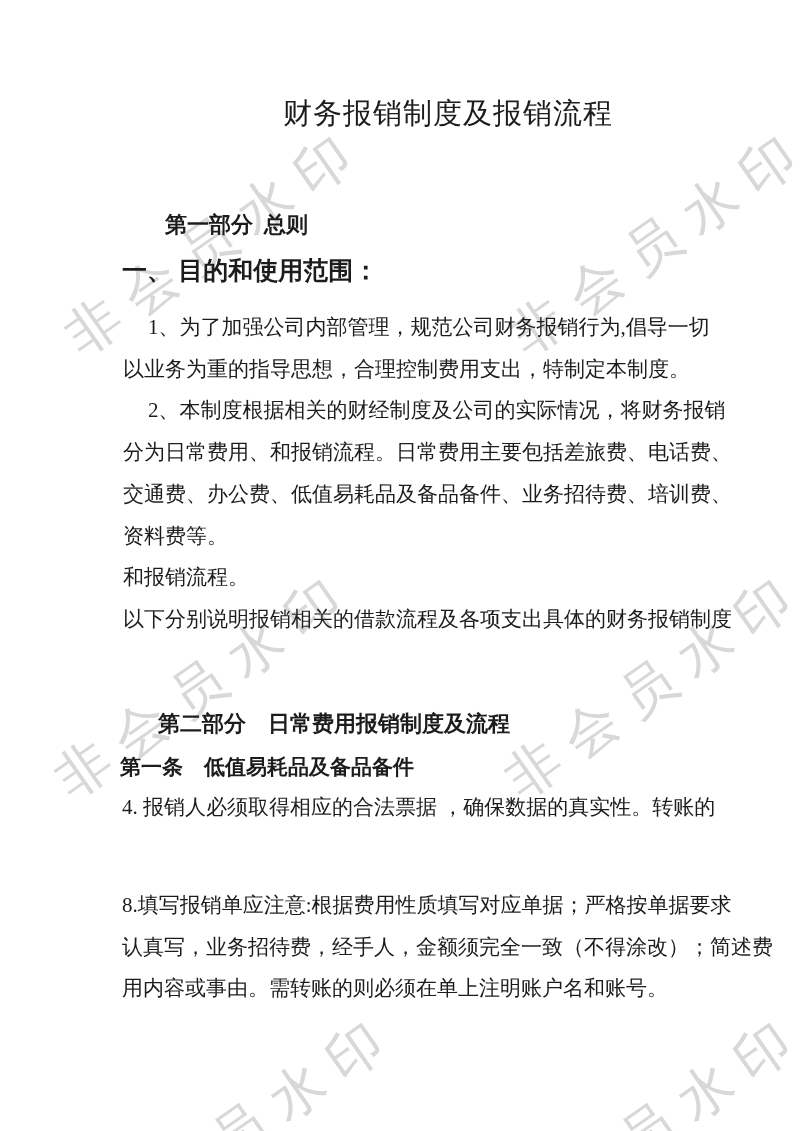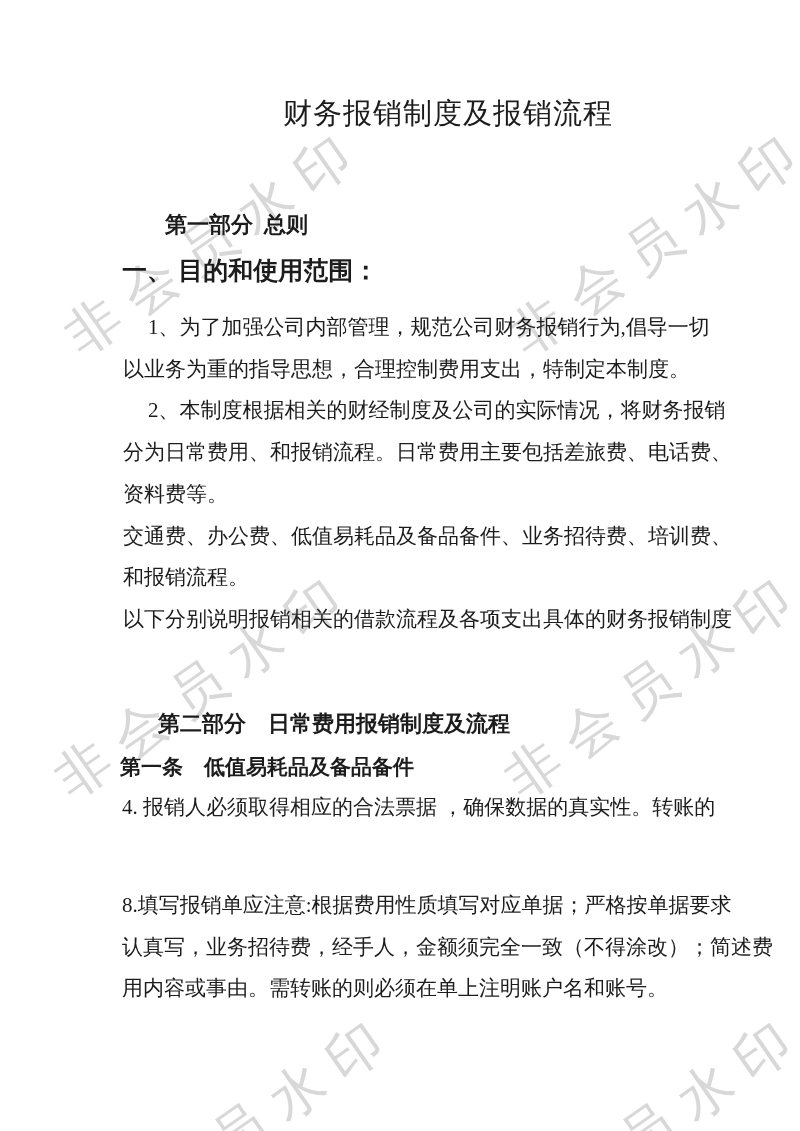--- a/index.html
+++ b/index.html
@@ -102,22 +102,22 @@
 
     <div class="h-part" style="left:165px; top:211px;">第一部分  总则</div>
 
     <div class="h-sec" style="left:122px; top:258px;">一、 目的和使用范围：</div>
 
     <div class="body-block" style="left:123px; top:307px;">
       <div class="line indent">1、为了加强公司内部管理，规范公司财务报销行为,倡导一切</div>
       <div class="line">以业务为重的指导思想，合理控制费用支出，特制定本制度。</div>
       <div class="line indent">2、本制度根据相关的财经制度及公司的实际情况，将财务报销</div>
       <div class="line">分为日常费用、和报销流程。日常费用主要包括差旅费、电话费、</div>
+      <div class="line">交通费、办公费、低值易耗品及备品备件、业务招待费、培训费、</div>
       <div class="line">资料费等。</div>
-      <div class="line">交通费、办公费、低值易耗品及备品备件、业务招待费、培训费、</div>
       <div class="line">和报销流程。</div>
       <div class="line">以下分别说明报销相关的借款流程及各项支出具体的财务报销制度</div>
     </div>
 
     <div class="h-part" style="left:158px; top:710px;">第二部分　日常费用报销制度及流程</div>
 
     <div class="h-art" style="left:120px; top:754px;">第一条　低值易耗品及备品备件</div>
 
     <div class="body-block" style="left:122px; top:787px;">
       <div class="line">4. 报销人必须取得相应的合法票据 ，确保数据的真实性。转账的</div>

